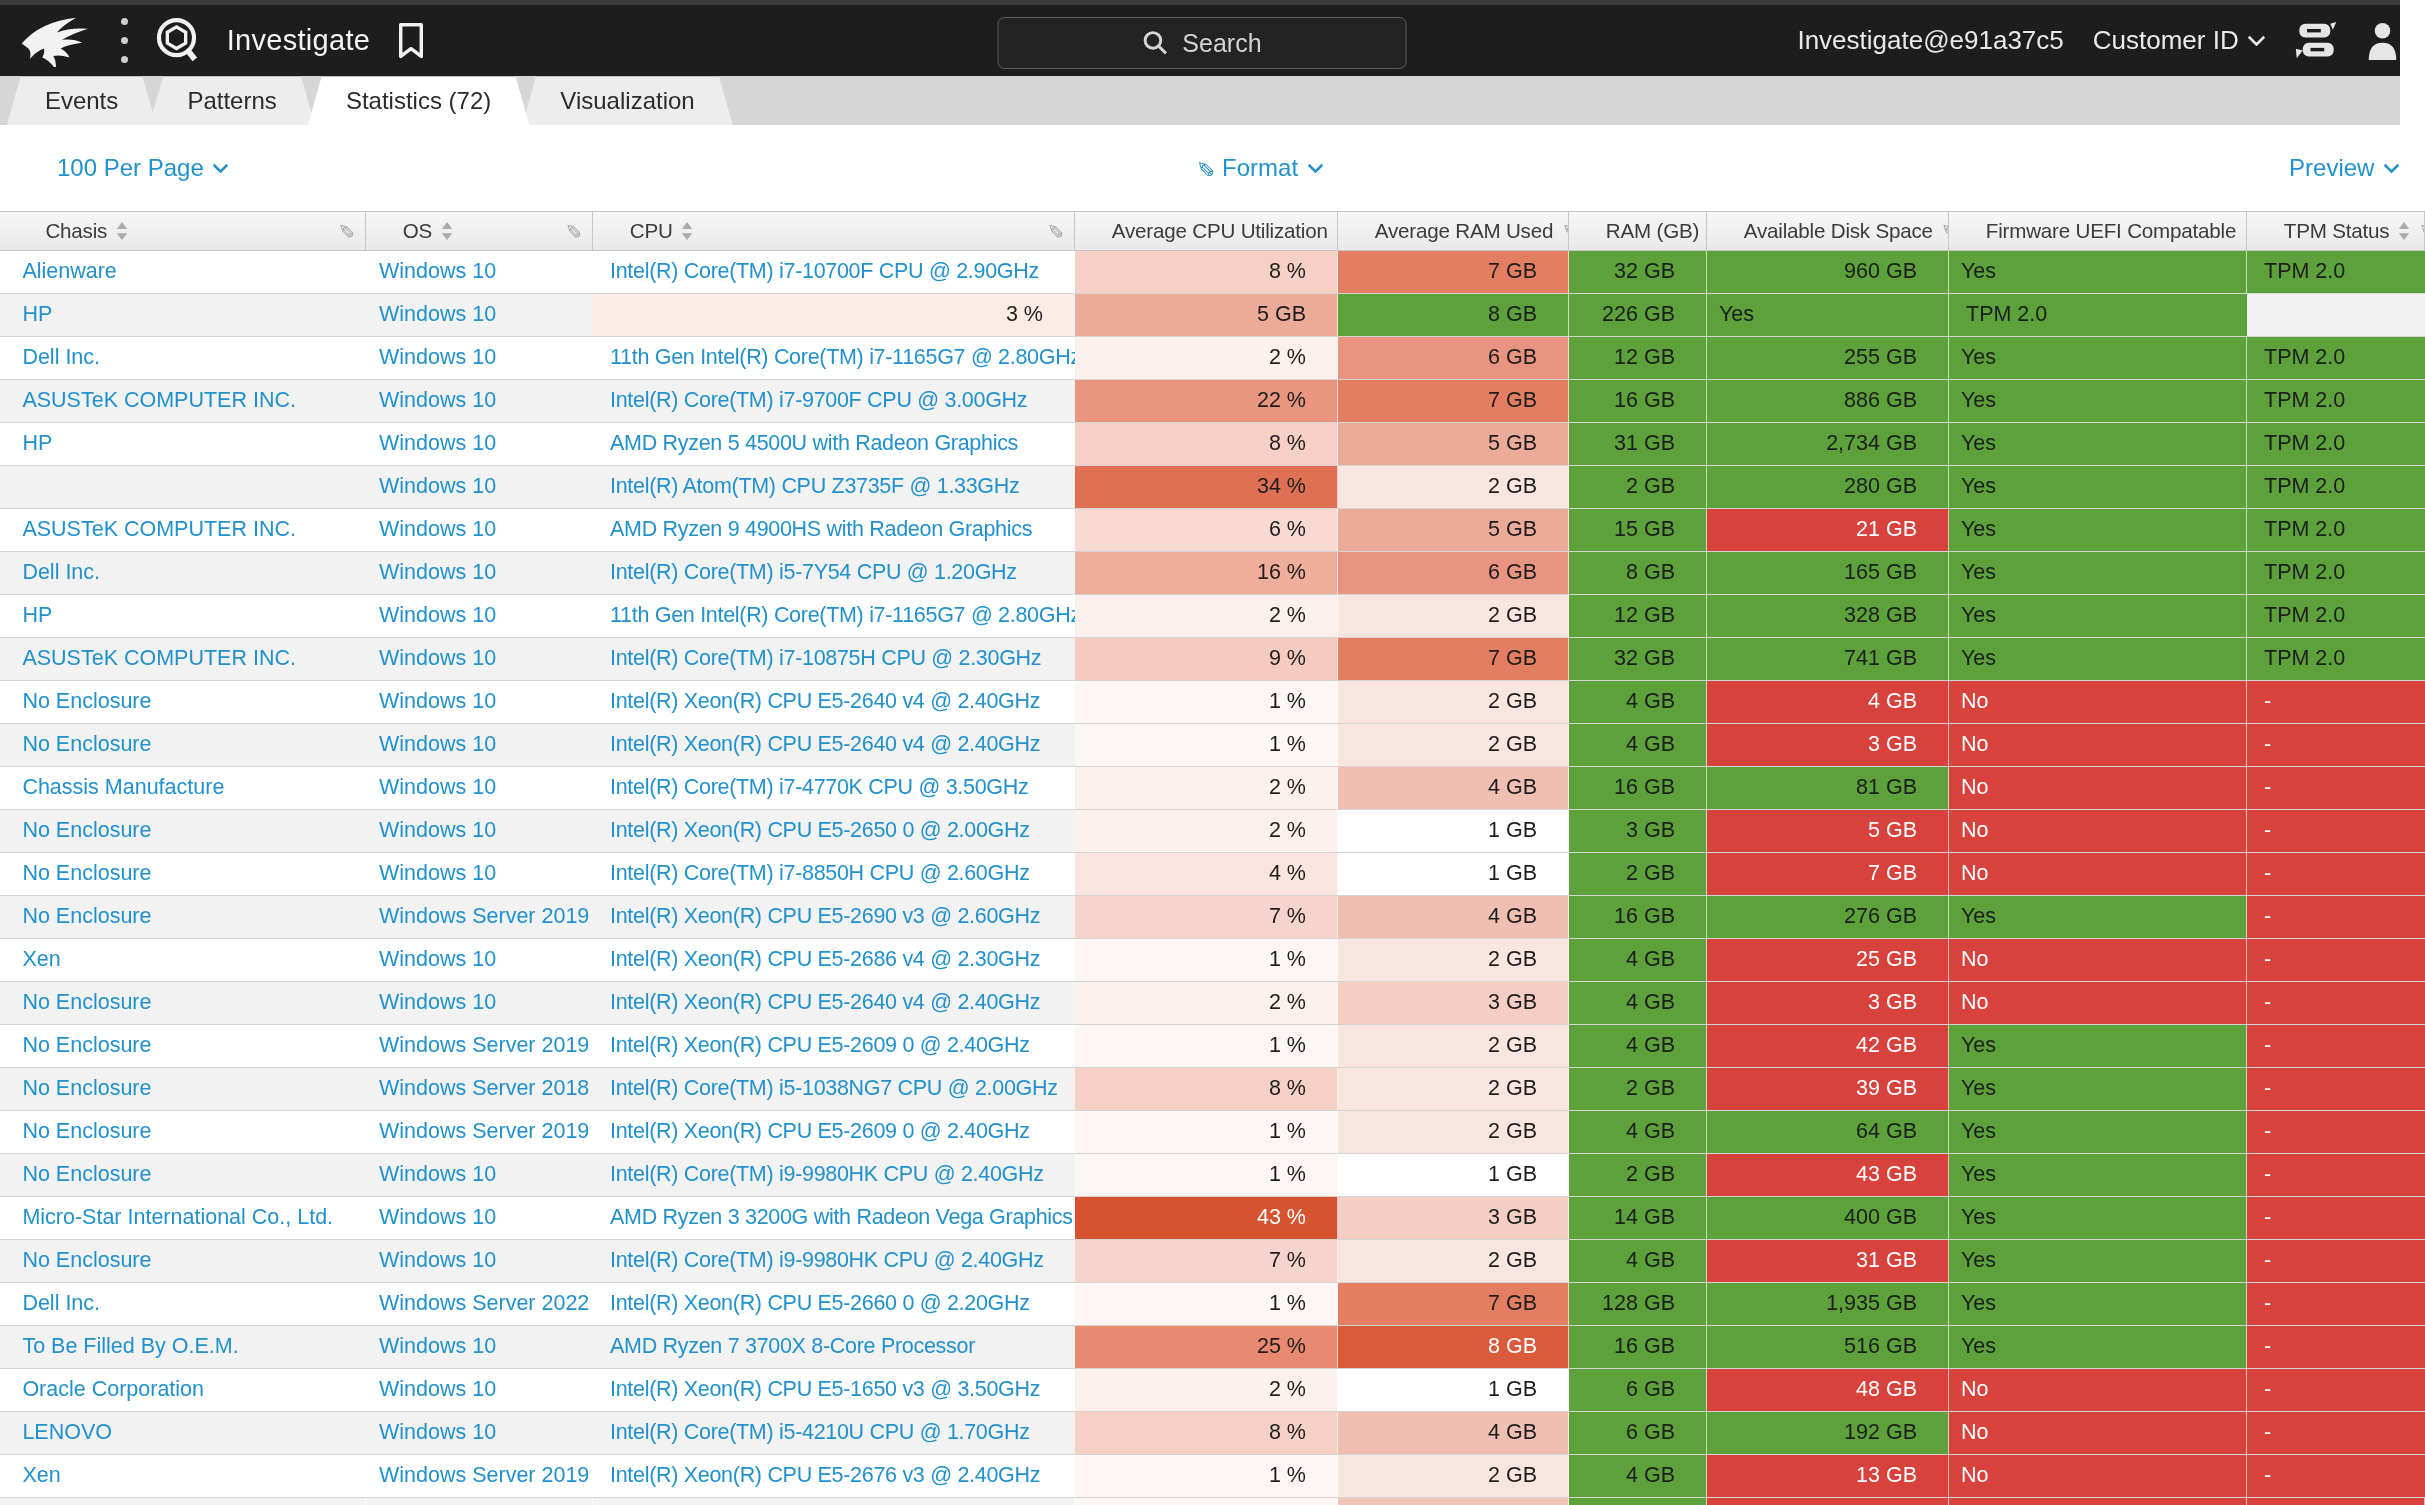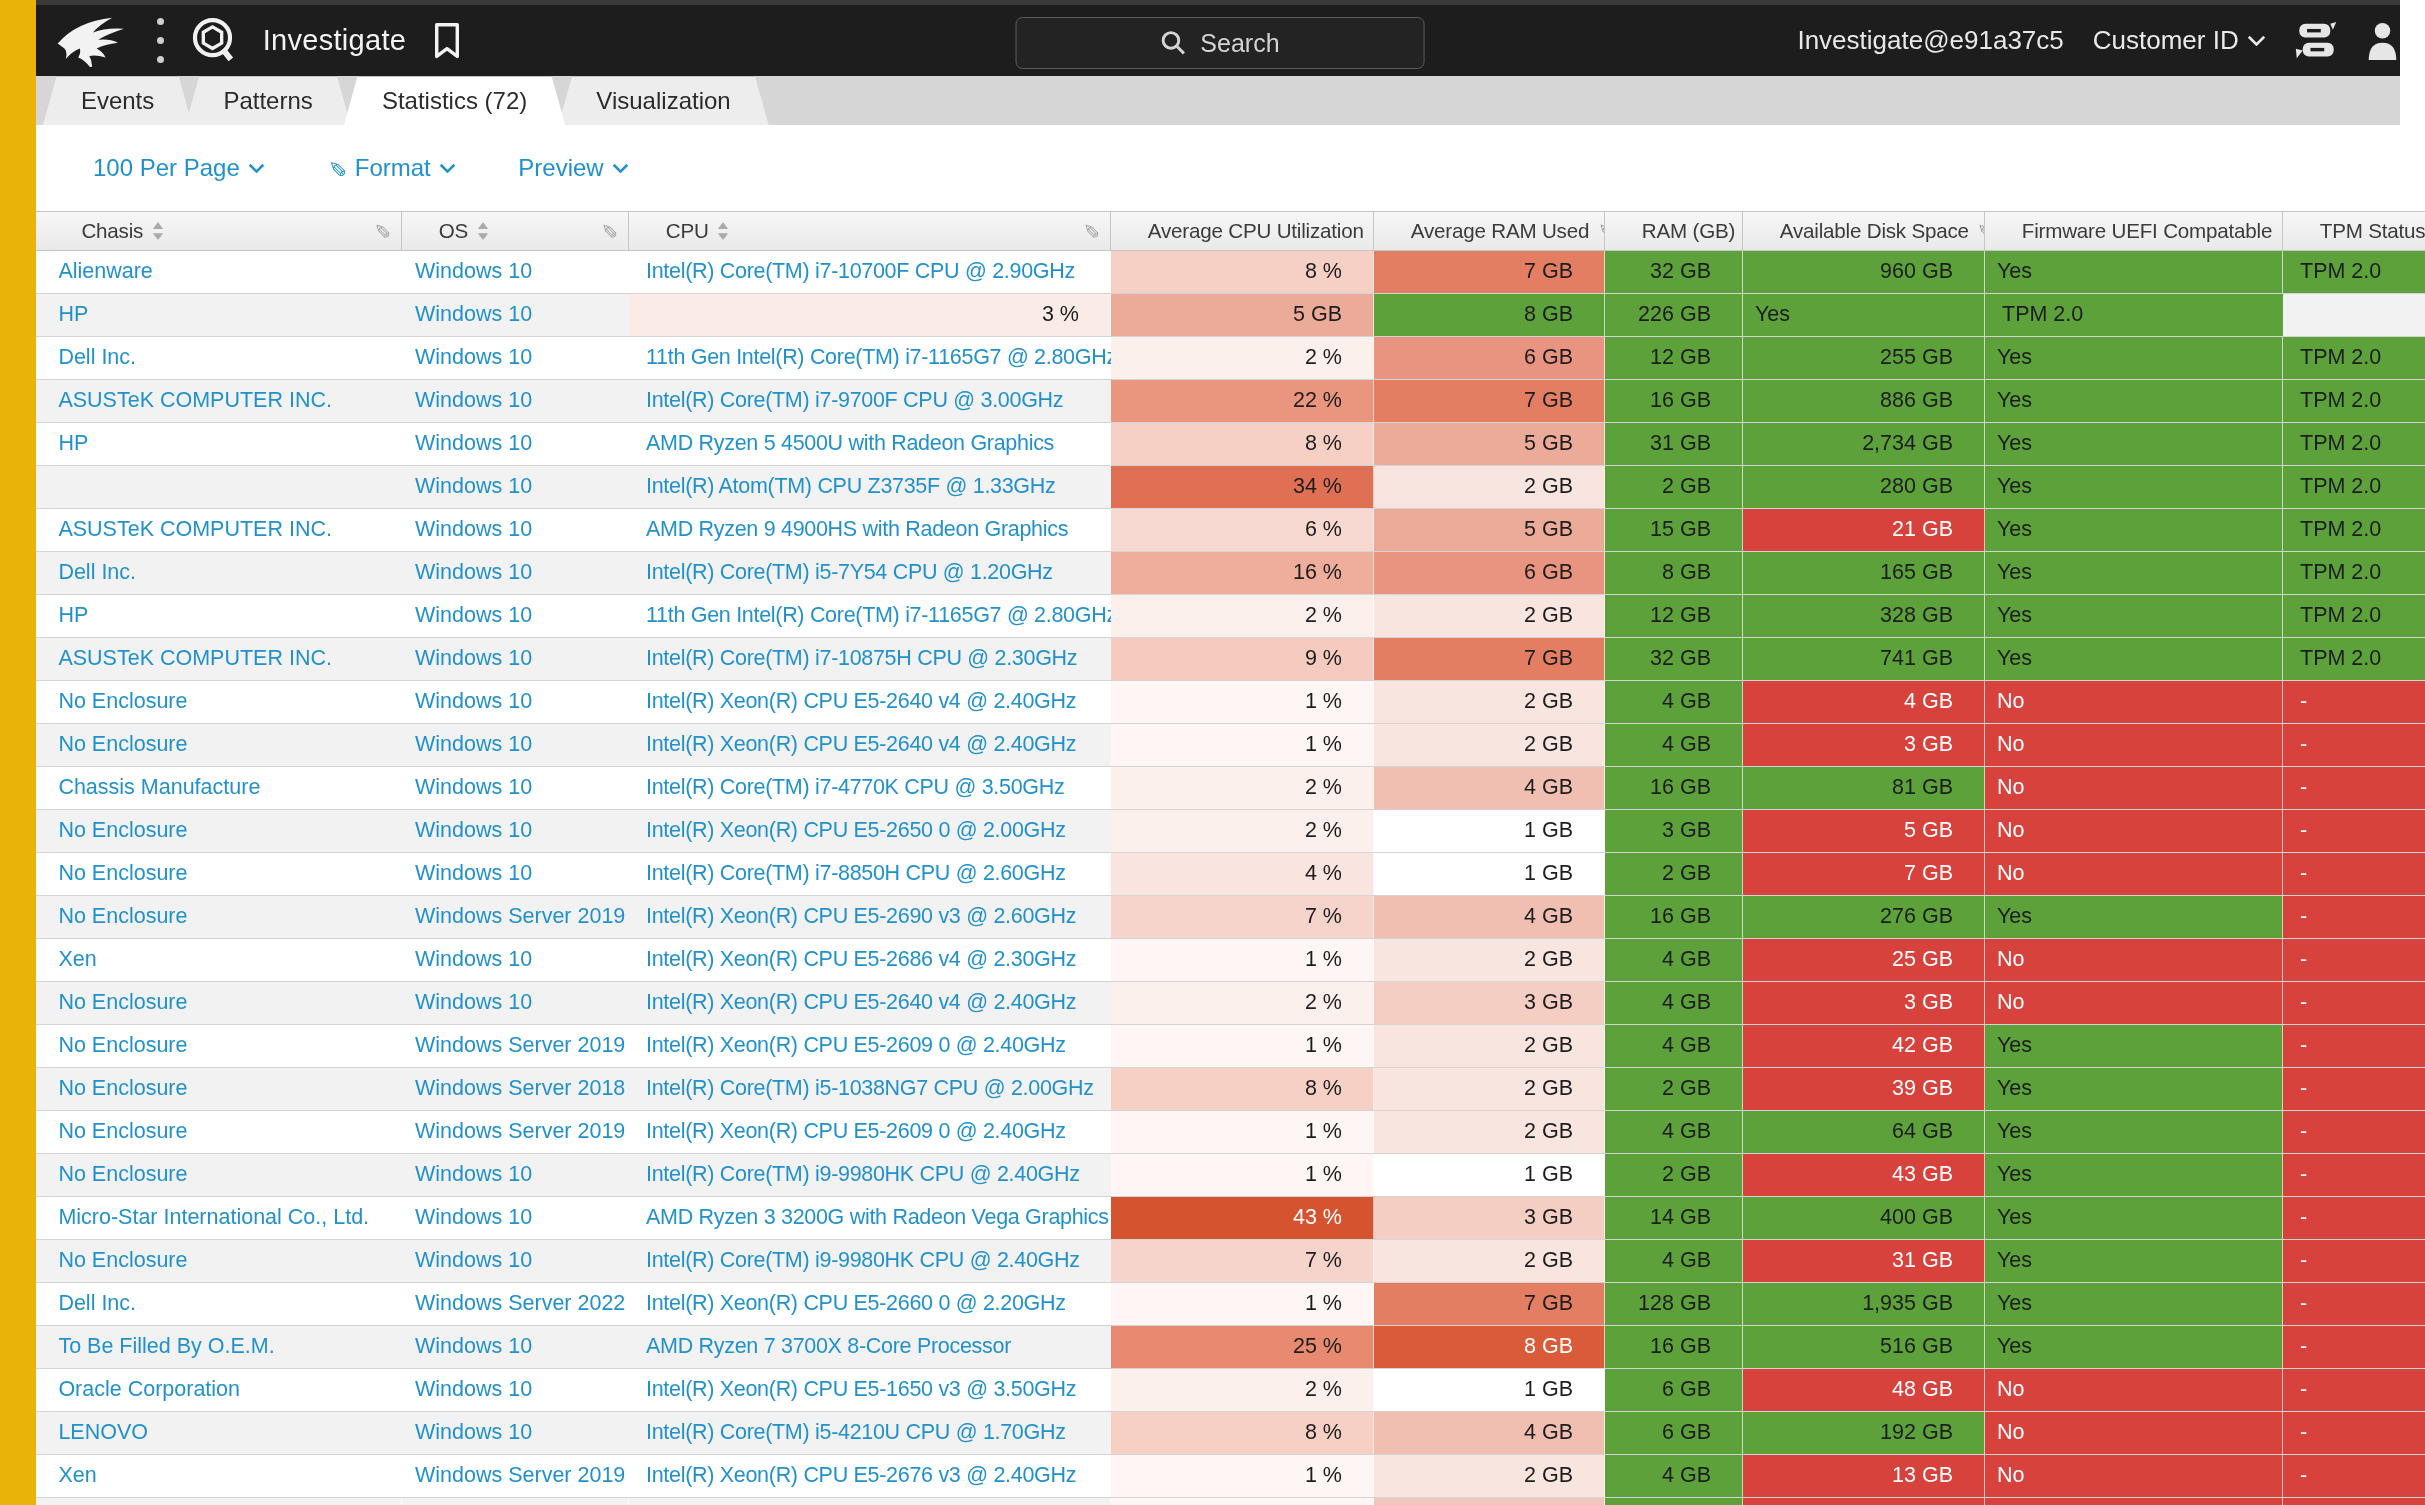--- a/index.html
+++ b/index.html
@@ -1,18 +1,18 @@
 <!DOCTYPE html>
 <html style="font-size:13.8px"><head>
 <meta charset="utf-8">
 <style>
   * { margin:0; padding:0; box-sizing:border-box; }
   html,body { width:2426px; height:1505px; overflow:hidden; background:#fff;
     font-family:"Liberation Sans","DejaVu Sans",sans-serif; }
-  .page { width:2400px; height:1505px; position:relative; background:#eab308;padding-left:36px; }
+  .page { width:2400px; height:1505px; position:relative; background:#be185d; }
 
   
   .topbar { height:76px; background:#1d1d1d; border-top:5.2px solid #3a3a3a;
     display:flex; align-items:center; position:relative; color:#eaeaea; overflow:hidden; }
   .topbar-left { display:flex; align-items:center; gap:22.4px; padding-left:19px; }
   .falcon-logo { width:76px; height:53px; }
   .dots-menu { display:flex; flex-direction:column; gap:11.2px; padding:5.2px 3.4px; cursor:pointer; }
   .dots-menu span { width:7.7px; height:7.7px; border-radius:50%; background:#cfcfcf; }
   .app-icon { width:50px; height:50px; }
   .app-title { font-size:29px; color:#f3f3f3; letter-spacing:0.3px; }
@@ -31,21 +31,21 @@
 
   
   .tabstrip { height:49px; background:#d6d6d6; display:flex; align-items:stretch; padding-left:6.9px; }
   .tab { position:relative; margin-right:-6.9px; padding:0 38px; display:flex; align-items:center;
     font-size:24px; color:#2b2b2b; background:#ededed; cursor:pointer;
     clip-path:polygon(13.8px 0, calc(100% - 13.8px) 0, 100% 100%, 0 100%);
     border-top:1.7px solid #c2c2c2; }
   .tab.active { background:#ffffff; z-index:2; font-weight:bold; font-weight:normal; }
 
   
-  .controls { height:86px; display:flex; align-items:center; gap:62px; padding-left:57px; background:#fff; }
+  .controls { height:86px; display:flex; align-items:center; gap:62px; padding-left:57px; background:#fff;justify-content:space-between; }
   .ctrl { display:flex; align-items:center; gap:8.6px; color:#2191ce; font-size:24px; cursor:pointer; }
   .ctrl .chev { width:17px; height:10.3px; }
   .pencil-blue { font-size:22.4px; transform:rotate(90deg) scaleX(-1); display:inline-block; }
 
   
   .table { width:2426px; --cols:366px 227px 482px 263px 231px 138px 242px 298px 178px; }
   .thead { display:grid; grid-template-columns:var(--cols); height:40px;
     background:linear-gradient(#f7f7f7,#e9e9e9); border-top:1.7px solid #c6c6c6; border-bottom:1.7px solid #c6c6c6; }
   .th { display:flex; align-items:center; gap:8.6px; padding:0 10.3px 0 13.8px; font-size:20.6px; color:#3b3b3b;
     border-right:1.7px solid #c6c6c6; overflow:hidden; white-space:nowrap; letter-spacing:-0.2px; cursor:pointer;margin-left:23px; }

